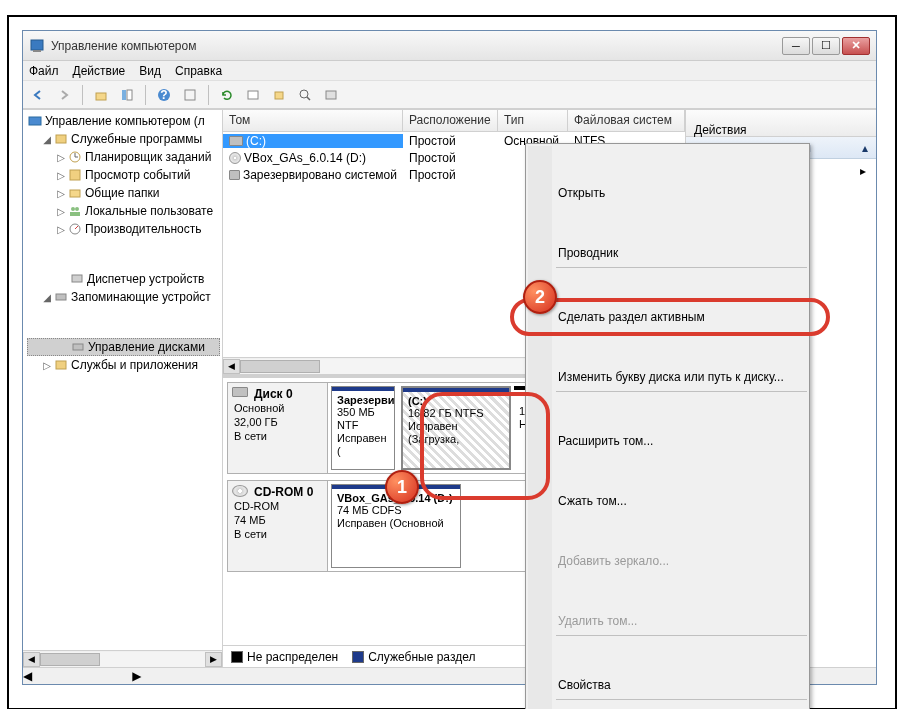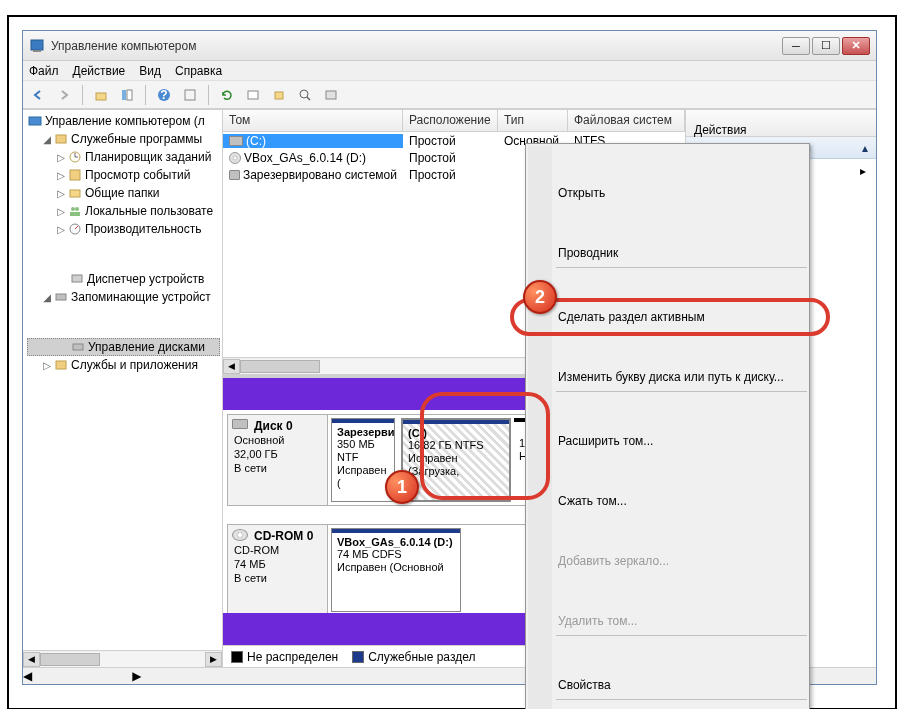--- a/index.html
+++ b/index.html
@@ -31,31 +31,31 @@
 .tree-item .ticon { width: 16px; height: 16px; margin-right: 2px; display: flex; align-items: center; justify-content: center; }
 .tree-item.selected { background: #d0d0d0; border: 1px dotted #888; }
 .ind1 { padding-left: 14px; }
 .ind2 { padding-left: 28px; }
 .ind3 { padding-left: 42px; margin-top: 32px; }
 .hscroll { height: 17px; background: #f0f0f0; border-top: 1px solid #d0d0d0; display: flex; align-items: center; }
 .hscroll .arrow { width: 17px; height: 15px; background: #e0e0e0; border: 1px solid #c0c0c0; display: flex; align-items: center; justify-content: center; font-size: 9px; }
 .hscroll .track { flex: 1; background: #f4f4f4; height: 15px; position: relative; }
 .hscroll .thumb { position: absolute; left: 0; width: 60px; height: 13px; top: 1px; background: #d0d0d0; border: 1px solid #b0b0b0; }
 
-.center-pane { flex: 1; display: flex; flex-direction: column; border-right: 1px solid #d0d0d0; gap: 32px; }
+.center-pane { flex: 1; display: flex; flex-direction: column; border-right: 1px solid #d0d0d0; }
 .vol-list { height: 268px; border-bottom: 4px solid #d0d0d0; display: flex; flex-direction: column; overflow: hidden; }
 .vol-header { height: 22px; background: linear-gradient(to bottom,#fcfcfc,#ececec); border-bottom: 1px solid #d0d0d0; display: flex; }
 .vh-cell { border-right: 1px solid #d0d0d0; padding: 3px 6px; color: #333; }
 .vol-rows { flex: 1; background: #fff; }
 .vol-row { display: flex; height: 17px; align-items: center; }
 .vr-cell { padding: 0 6px; overflow: hidden; white-space: nowrap; display: flex; align-items: center; gap: 3px; }
 .vol-row.selected .vr-cell:first-child { background: #3399ff; color: #fff; }
 
 .disk-map { flex: 1; background: #fff; padding: 4px; overflow: hidden; }
-.disk-row { border: 1px solid #b0b0b0; margin-bottom: 18px; height: 92px; display: flex; background: #fff; }
+.disk-row { border: 1px solid #b0b0b0; margin-bottom: 6px; height: 92px; display: flex; background: #fff; }
 .disk-info { width: 100px; border-right: 1px solid #b0b0b0; padding: 4px 6px; background: #f2f2f2; position: relative; }
 .disk-info .dicon { position: absolute; left: 4px; top: 4px; width: 16px; }
 .disk-info .dname { font-weight: bold; margin-left: 20px; }
 .disk-info .dline { font-size: 11px; line-height: 14px; }
 .part { border: 1px solid #888; margin: 3px; padding: 3px 5px; position: relative; overflow: hidden; }
 .part .pbar { position: absolute; left: 0; top: 0; right: 0; height: 4px; }
 .part .pname { font-weight: bold; font-size: 11px; margin-top: 4px; }
 .part .pline { font-size: 11px; line-height: 13px; }
 .part.primary .pbar { background: #1e3a8a; }
 .part.unalloc { border: 1px solid #888; }

